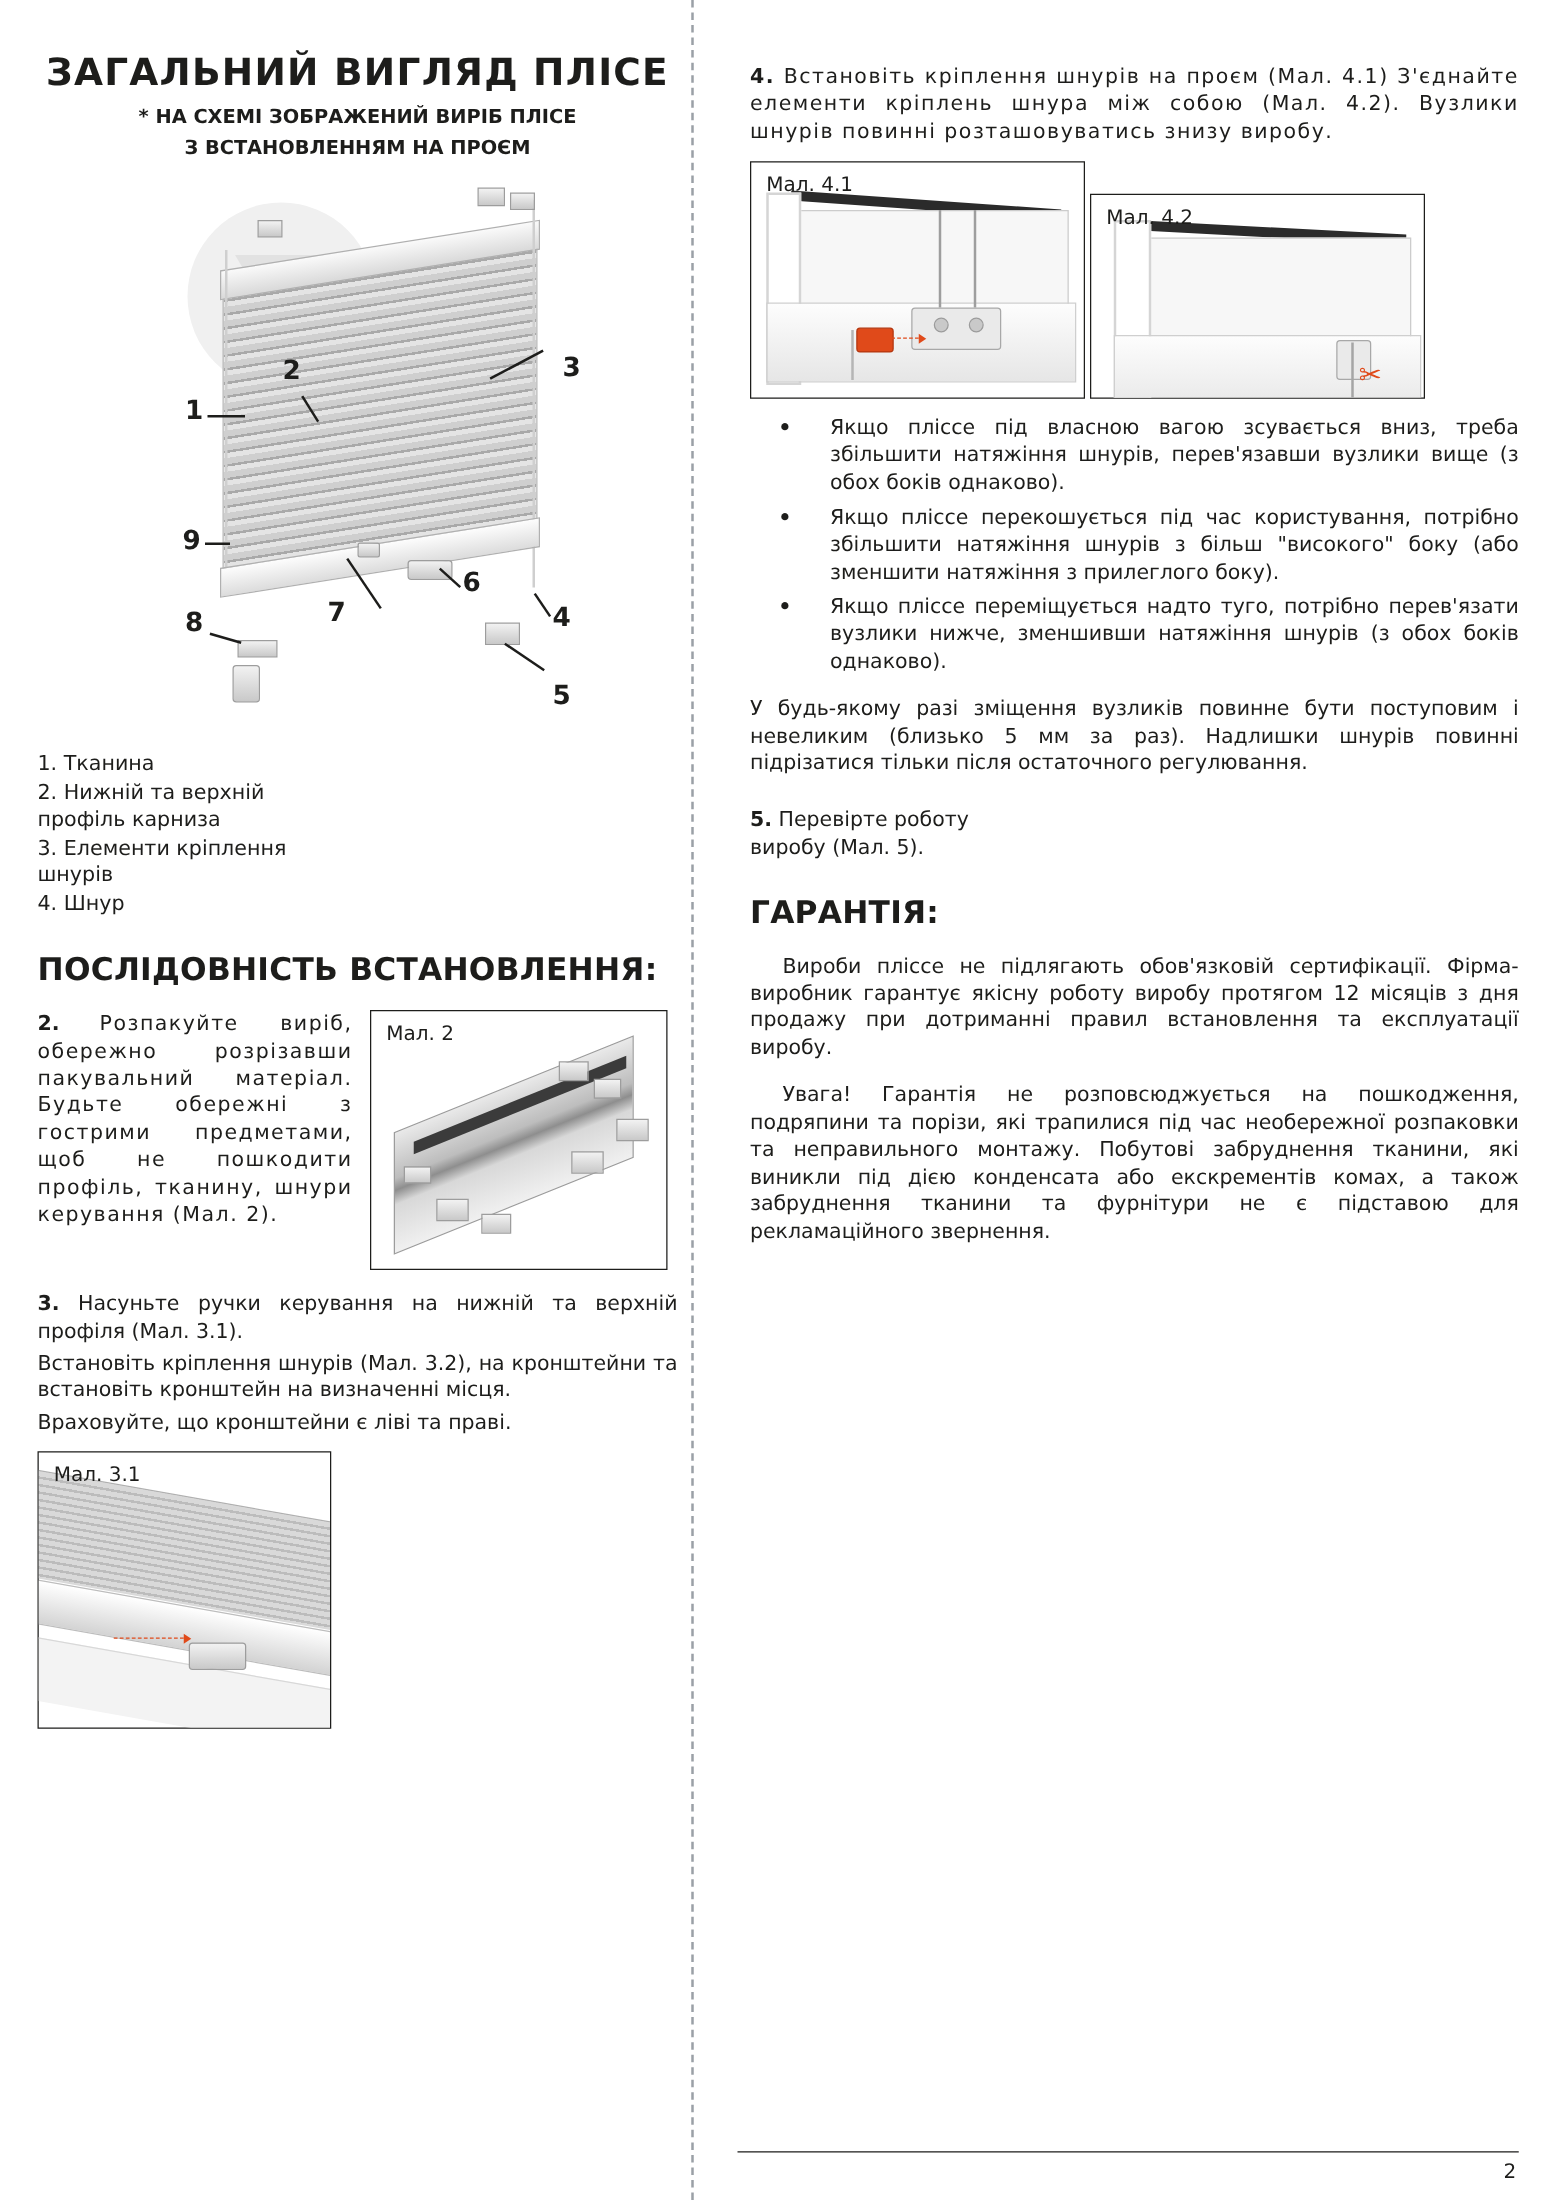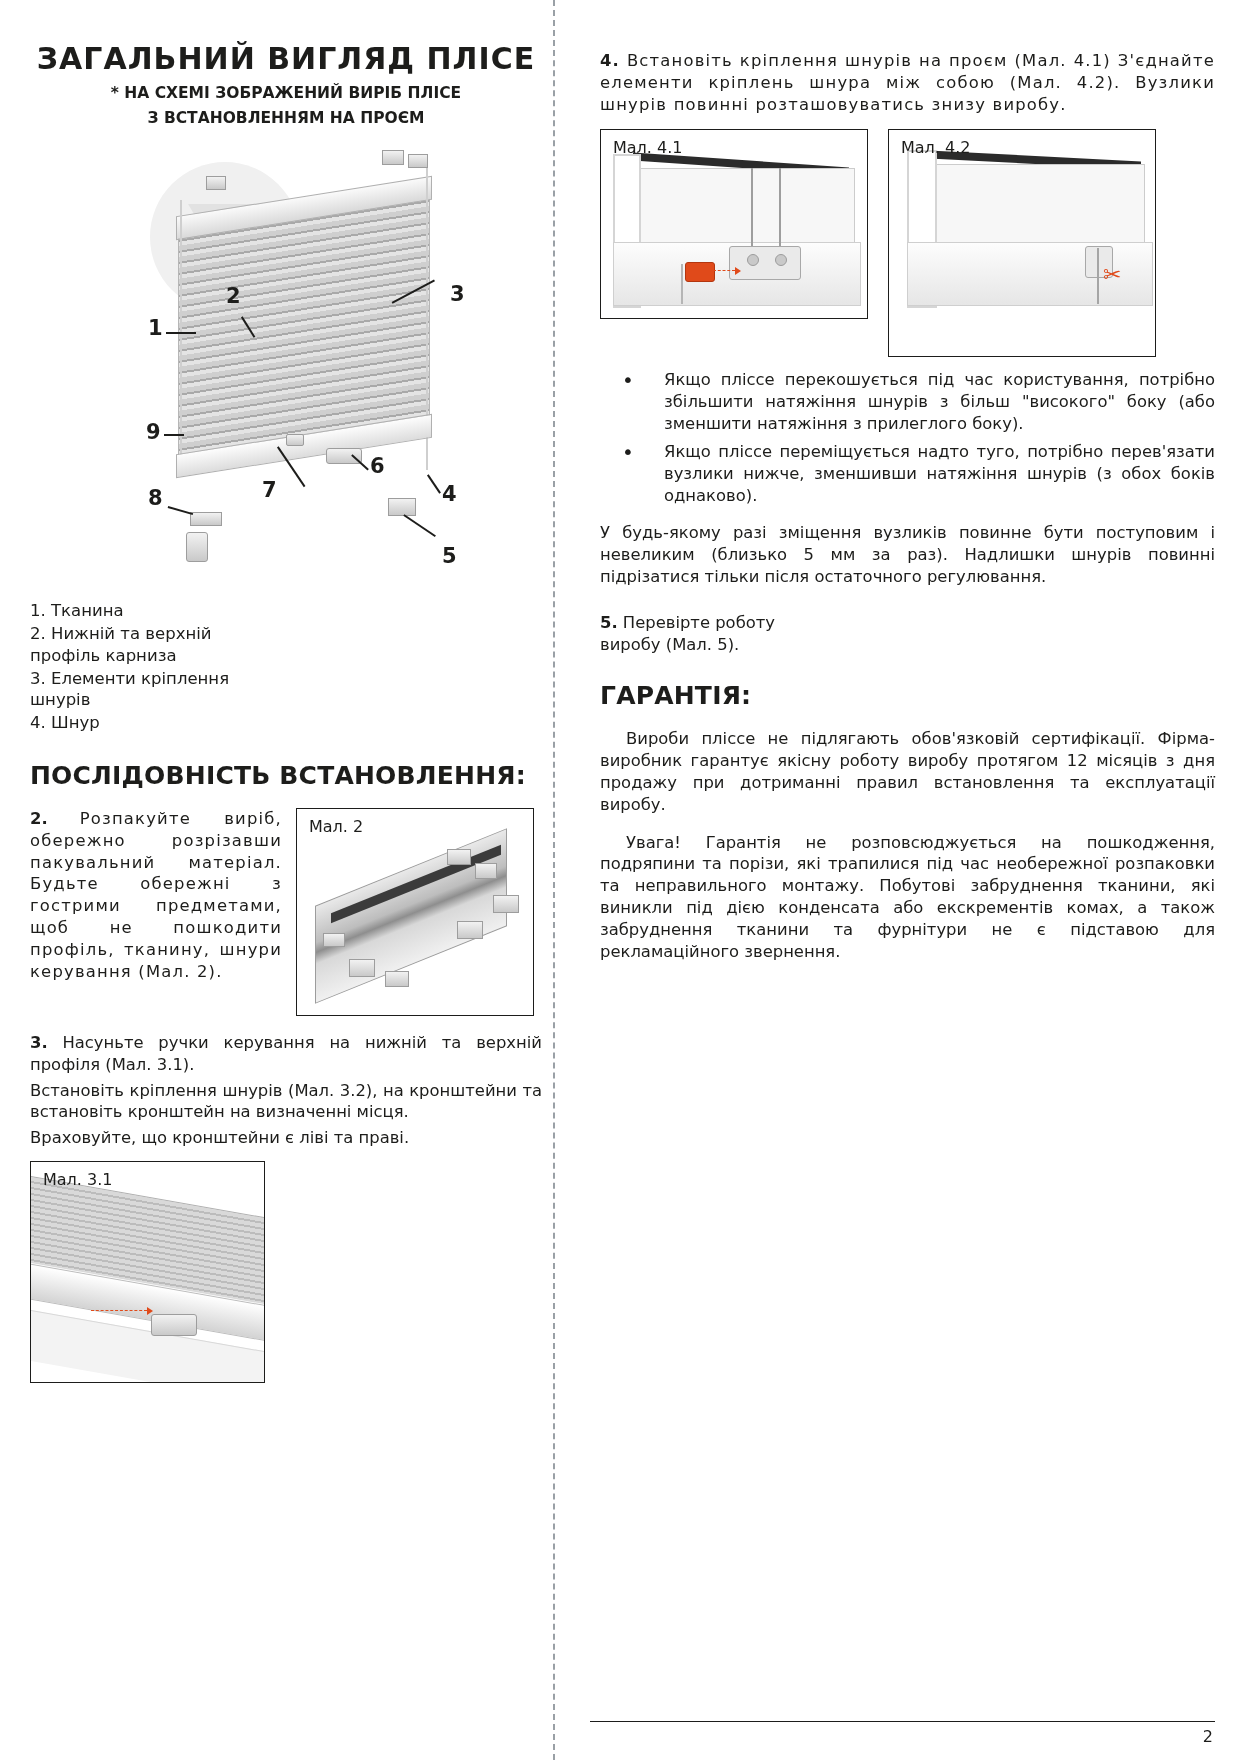--- a/index.html
+++ b/index.html
@@ -374,50 +374,51 @@
     </div>
   </div>
 
   <div class="col col-right">
 
     <p class="just spaced2" style="margin:28px 0 0 0;">
       <span class="b">4.</span>
       <span>Встановіть кріплення шнурів на проєм (Мал. 4.1) З'єднайте елементи кріплень шнура між собою (Мал. 4.2). Вузлики шнурів повинні розташовуватись знизу виробу.</span>
     </p>
 
-    <div style="display:flex;gap:20px;margin-top:14px;">
+    <div style="display:flex;gap:4px;margin-top:14px;align-items:flex-end;">
       <div class="fig" style="width:268px;height:190px;">
         <div class="cap">Мал. 4.1</div>
         <div class="dark" style="left:32px;top:30px;width:216px;height:8px;transform:skewY(4deg);"></div>
         <div class="glass" style="left:38px;top:38px;width:214px;height:76px;"></div>
         <div class="winframe" style="left:12px;top:24px;width:24px;height:150px;"></div>
         <div class="sill" style="left:12px;top:112px;width:246px;height:62px;"></div>
         <div class="plate" style="left:128px;top:116px;width:70px;height:32px;"></div>
         <div style="position:absolute;left:146px;top:124px;width:10px;height:10px;border-radius:50%;background:#c9c9c9;border:1px solid #9c9c9c;"></div>
         <div style="position:absolute;left:174px;top:124px;width:10px;height:10px;border-radius:50%;background:#c9c9c9;border:1px solid #9c9c9c;"></div>
         <div class="cord" style="left:150px;top:38px;height:78px;background:#9e9e9e;"></div>
         <div class="cord" style="left:178px;top:38px;height:78px;background:#9e9e9e;"></div>
         <div class="plate" style="left:84px;top:132px;width:28px;height:18px;background:#e04a1a;border-color:#b3360f;"></div>
         <div class="arrow-r" style="left:112px;top:140px;width:22px;"></div>
         <div class="cord" style="left:80px;top:134px;height:40px;background:#b5b5b5;"></div>
       </div>
 
-      <div class="fig" style="width:268px;height:228px;">
+      <div class="fig" style="width:268px;height:164px;">
         <div class="cap">Мал. 4.2</div>
         <div class="dark" style="left:40px;top:26px;width:212px;height:8px;transform:skewY(3deg);"></div>
         <div class="glass" style="left:46px;top:34px;width:208px;height:80px;"></div>
         <div class="winframe" style="left:18px;top:20px;width:26px;height:154px;"></div>
         <div class="sill" style="left:18px;top:112px;width:244px;height:62px;"></div>
         <div class="plate" style="left:196px;top:116px;width:26px;height:30px;"></div>
         <div class="cord" style="left:208px;top:118px;height:56px;background:#a5a5a5;"></div>
         <div class="scissors" style="left:214px;top:132px;">✂</div>
       </div>
     </div>
 
     <ul class="bul">
+      <li>Якщо пліссе під власною вагою зсувається вниз, треба збільшити натяжіння шнурів, перев'язавши вузлики вище (з обох боків однаково).</li>
       <li>Якщо пліссе перекошується під час користування, потрібно збільшити натяжіння шнурів з більш "високого" боку (або зменшити натяжіння з прилеглого боку).</li>
       <li>Якщо пліссе переміщується надто туго, потрібно перев'язати вузлики нижче, зменшивши натяжіння шнурів (з обох боків однаково).</li>
     </ul>
 
     <p class="just" style="margin:16px 0 0 0;">У будь-якому разі зміщення вузликів повинне бути поступовим і невеликим (близько 5 мм за раз). Надлишки шнурів повинні підрізатися тільки після остаточного регулювання.</p>
 
     <div style="display:flex;gap:16px;margin-top:18px;align-items:flex-start;">
       <div style="width:232px;">
         <p style="margin:6px 0 0 0;">
           <span class="b">5.</span>

